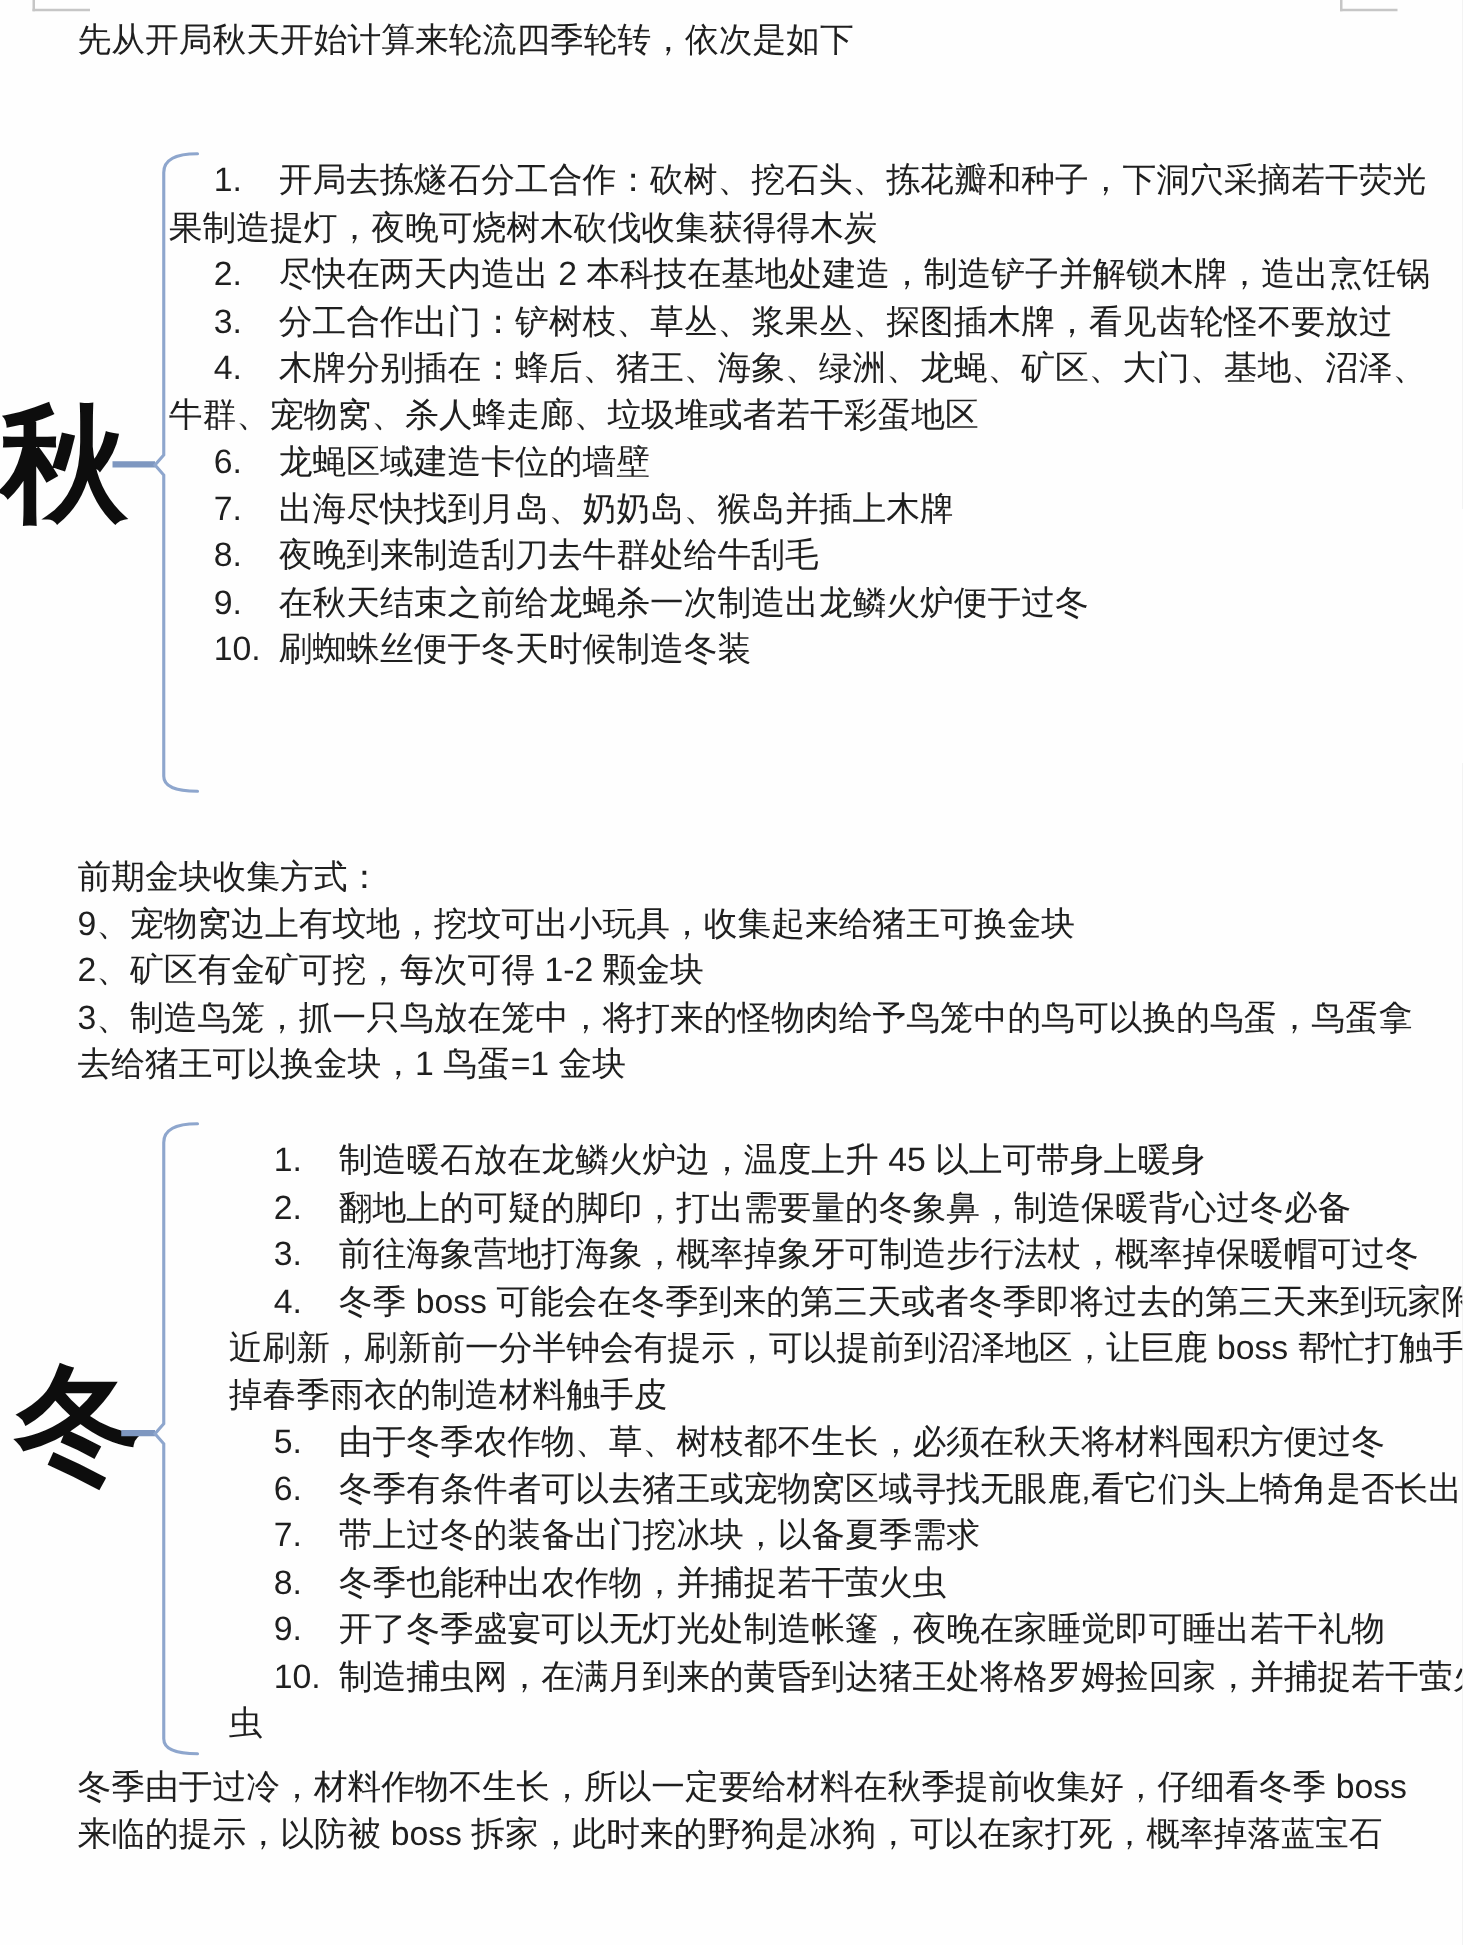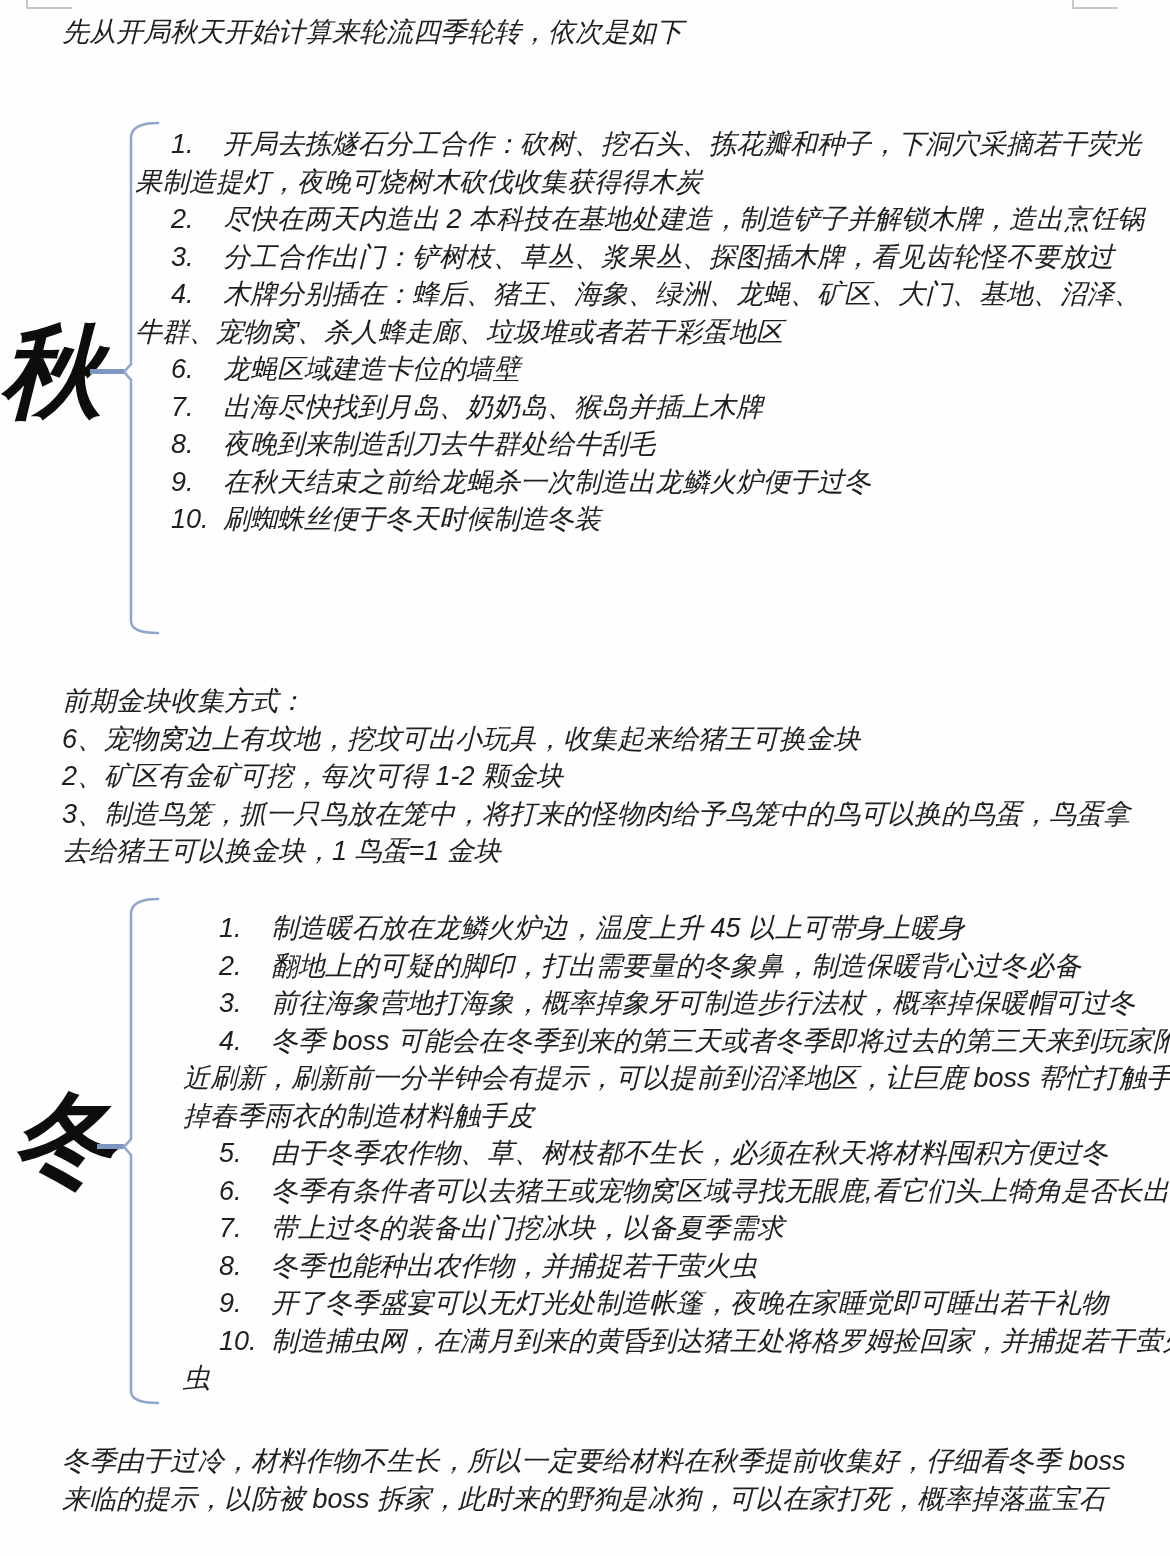--- a/index.html
+++ b/index.html
@@ -1,21 +1,20 @@
 <!DOCTYPE html>
 <html><head>
 <meta charset="utf-8">
 <style>
   html,body { margin:0; padding:0; background:#e9e9e9; }
   .page {
     position:relative; width:1170px; height:1556px; margin:0 auto;
     background:#fefefe; overflow:hidden;
     font-family:"Liberation Sans","DejaVu Sans",sans-serif;
     color:#1f1f1f;
-    font-style:italic;
   }
   .intro {
     position:absolute; left:62px; top:14px; width:1080px;
     font-size:27px; line-height:37px;
   }
   .season-char {
     position:absolute;
     font-family:"Liberation Serif","DejaVu Serif",serif;
     font-weight:bold; color:#0d0d0d; line-height:1;
   }
@@ -29,21 +28,21 @@
   .num-list.autumn { top:126px; }
   .num-list.winter { top:910px;margin-left:48px; }
   .li { text-indent:36px; }
   .li .num { display:inline-block; width:52px; text-indent:0; }
 
   .gold {
     position:absolute; left:62px; top:683px; width:1088px;
     font-size:27px; line-height:37.5px;
   }
   .footer {
-    position:absolute; left:62px; top:1443px; width:1088px;
+    position:absolute; left:62px; top:1411px; width:1088px;
     font-size:27px; line-height:37.5px;
   }
 
   .bracket { position:absolute; }
   .bracket.autumn { left:122px; top:120px; }
   .bracket.winter { left:122px; top:896px; }
   .connector { position:absolute; height:5px; }
   .connector.autumn { left:90px; top:369px;  width:34px; }
   .connector.winter { left:97px; top:1144px; width:27px; }
 
@@ -74,21 +73,21 @@
     <div class="li"><span class="num">4.</span><span>木牌分别插在：蜂后、猪王、海象、绿洲、龙蝇、矿区、大门、基地、沼泽、牛群、宠物窝、杀人蜂走廊、垃圾堆或者若干彩蛋地区</span></div>
     <div class="li"><span class="num">6.</span><span>龙蝇区域建造卡位的墙壁</span></div>
     <div class="li"><span class="num">7.</span><span>出海尽快找到月岛、奶奶岛、猴岛并插上木牌</span></div>
     <div class="li"><span class="num">8.</span><span>夜晚到来制造刮刀去牛群处给牛刮毛</span></div>
     <div class="li"><span class="num">9.</span><span>在秋天结束之前给龙蝇杀一次制造出龙鳞火炉便于过冬</span></div>
     <div class="li"><span class="num">10.</span><span>刷蜘蛛丝便于冬天时候制造冬装</span></div>
   </div>
 
   <div class="gold">
     <div>前期金块收集方式：</div>
-    <div>6、宠物窝边上有坟地，挖坟可出小玩具，收集起来给猪王可换金块</div>
+    <div>9、宠物窝边上有坟地，挖坟可出小玩具，收集起来给猪王可换金块</div>
     <div>2、矿区有金矿可挖，每次可得 1-2 颗金块</div>
     <div>3、制造鸟笼，抓一只鸟放在笼中，将打来的怪物肉给予鸟笼中的鸟可以换的鸟蛋，鸟蛋拿去给猪王可以换金块，1 鸟蛋=1 金块</div>
   </div>
 
   <div class="season-char winter">冬</div>
   <div class="connector winter" style="background: rgb(126, 151, 192);"></div>
   <svg class="bracket winter" width="40" height="510" viewBox="0 0 40 510">
     <path d="M36,3 Q9,3 9,18 L9,243 L2,251 L9,259 L9,495 Q9,507 36,507" fill="none" stroke="#8ea6cd" stroke-width="2.5" stroke-linecap="round"></path>
   </svg>
 

